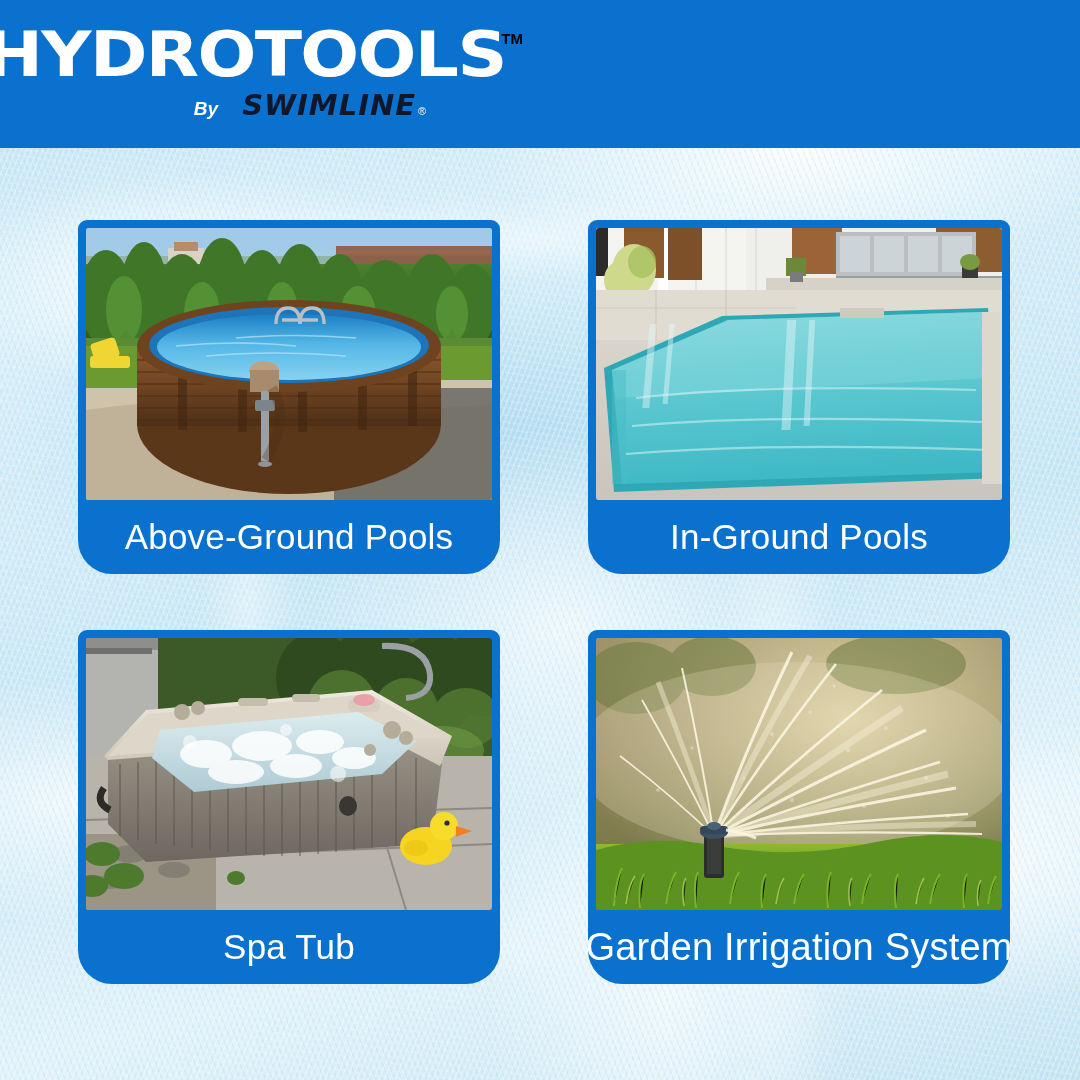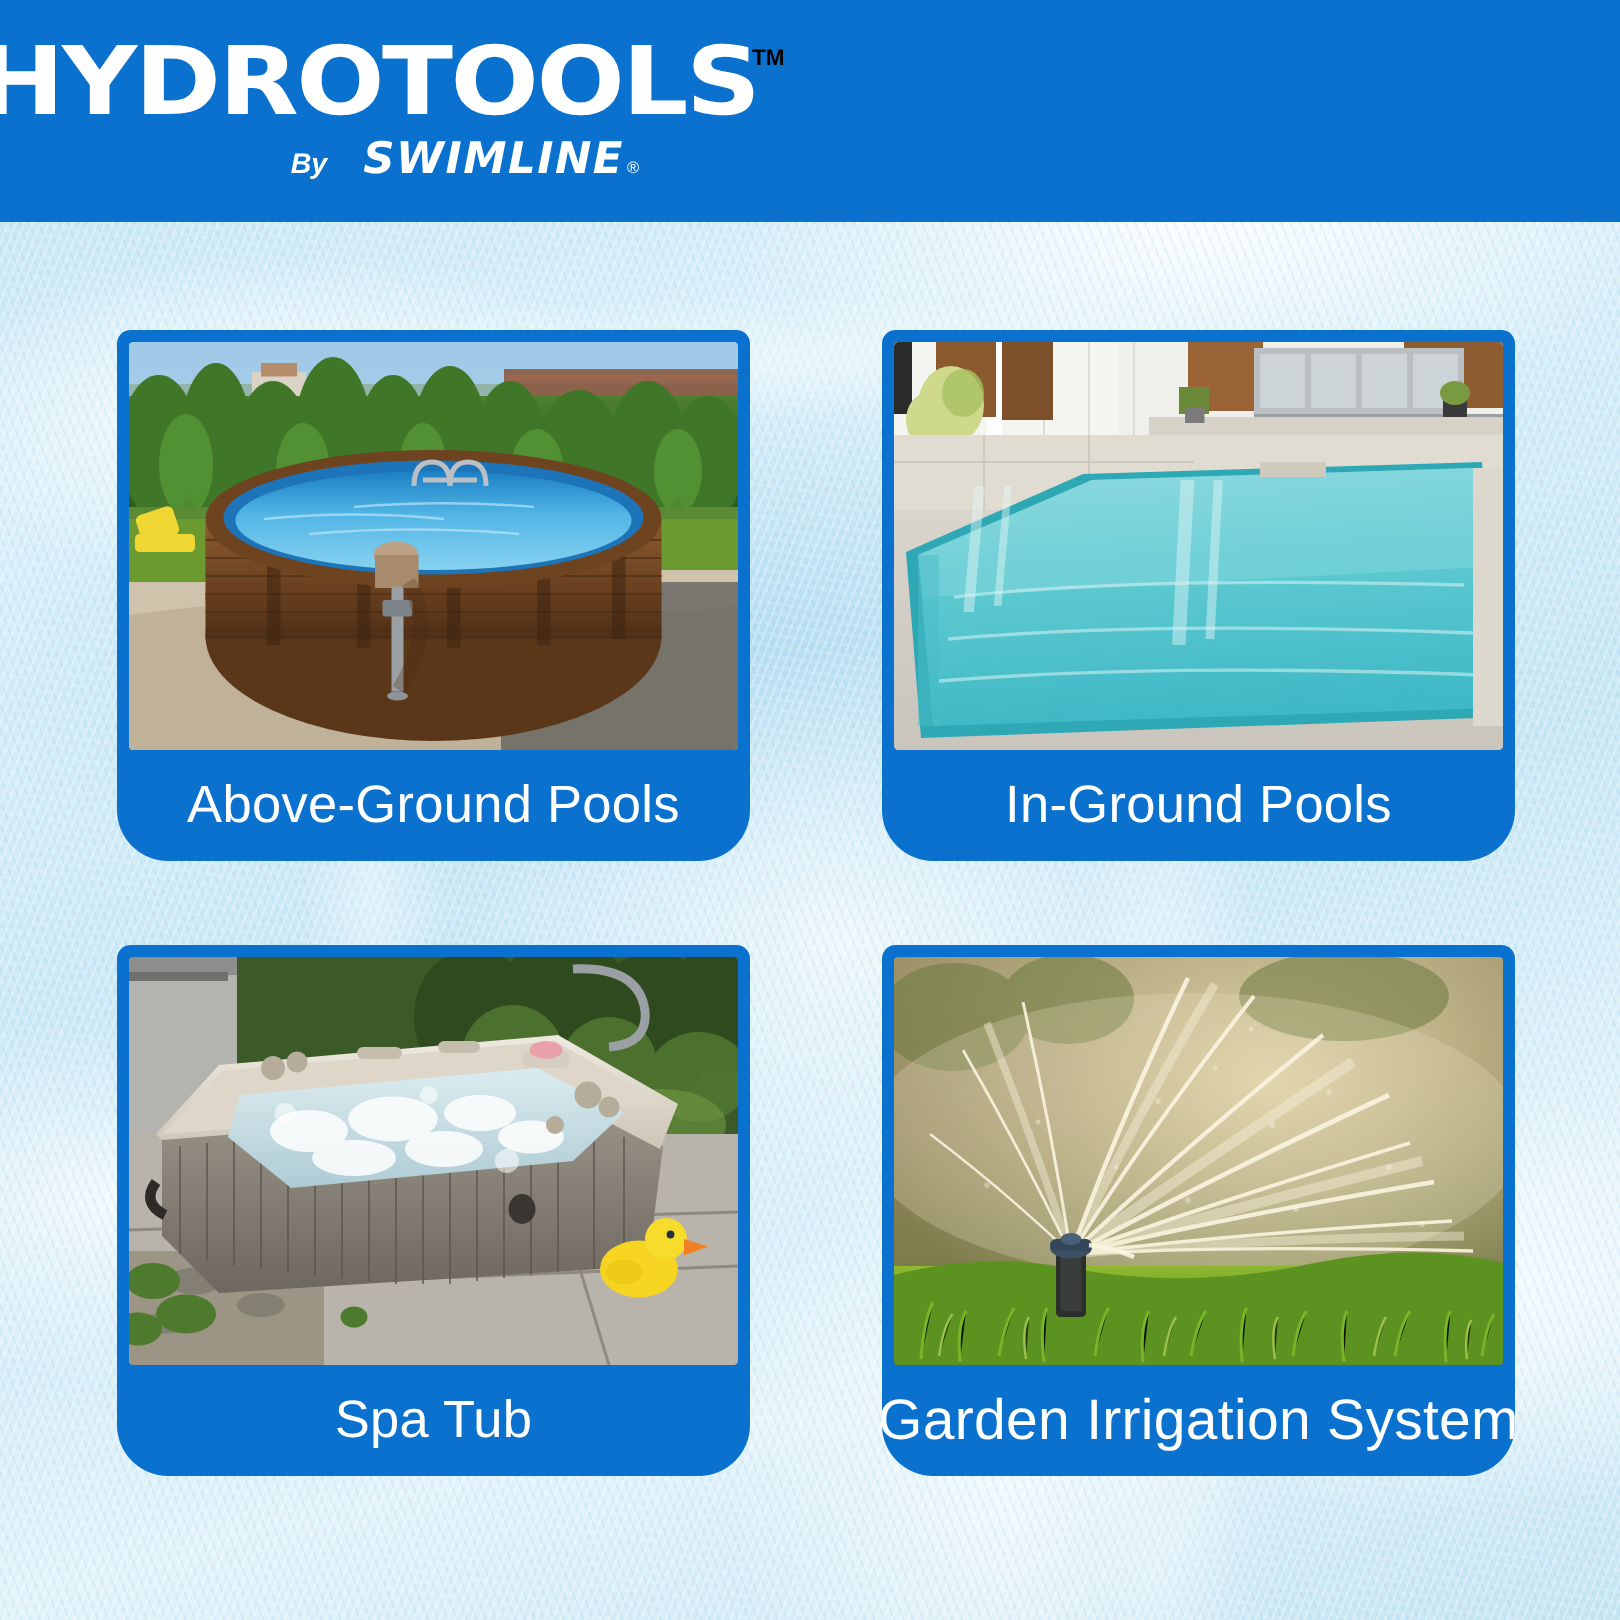--- a/index.html
+++ b/index.html
@@ -116,21 +116,21 @@
     font-size: 19px;
     color: #ffffff;
     margin-right: 24px;
   }
   .logo-swimline {
     font-family: "DejaVu Sans", sans-serif;
     font-style: italic;
     font-weight: bold;
     font-size: 29px;
     letter-spacing: 1px;
-    color: #ffffff;
+    color: #0f172a;
   }
   .logo-reg {
     font-family: "Liberation Sans", sans-serif;
     font-size: 11px;
     color: #ffffff;
     vertical-align: super;
     margin-left: 2px;
   }
 
   .header-text {

